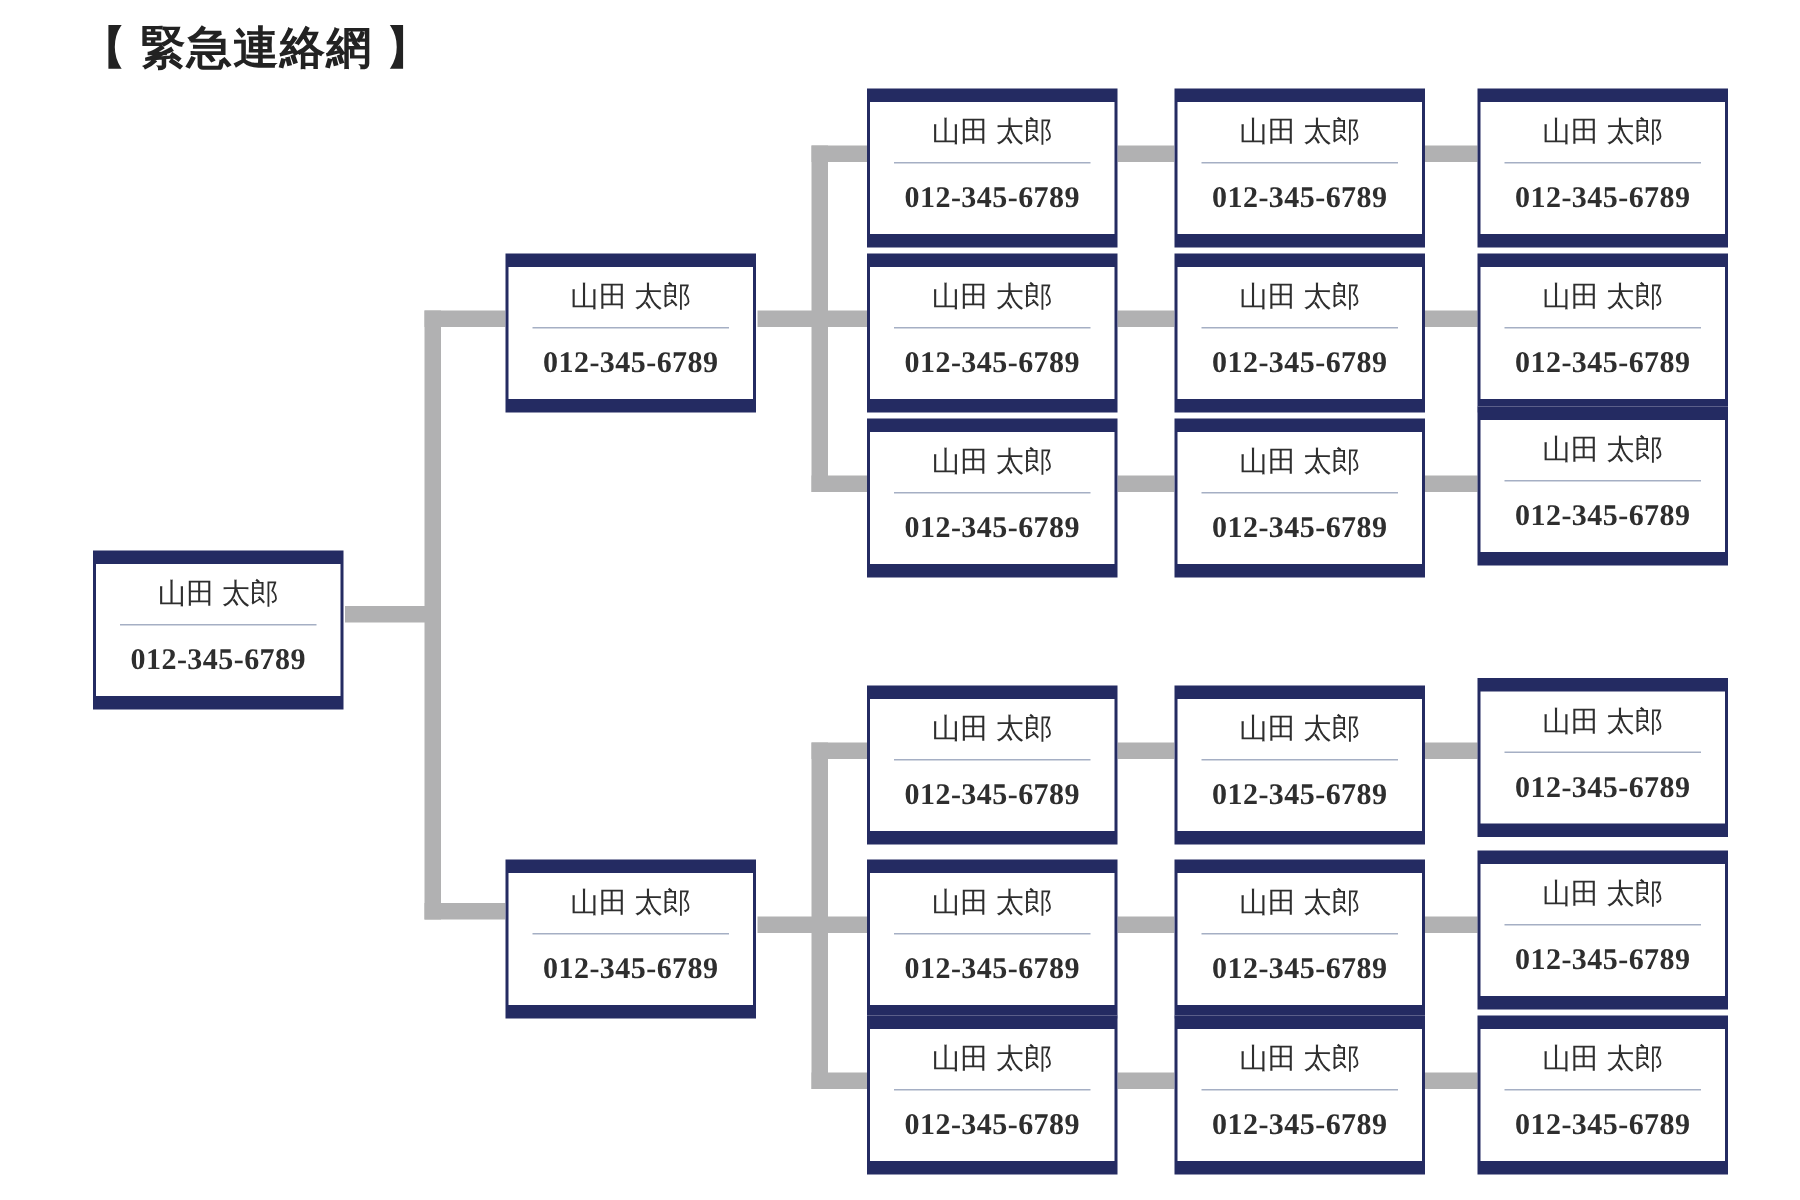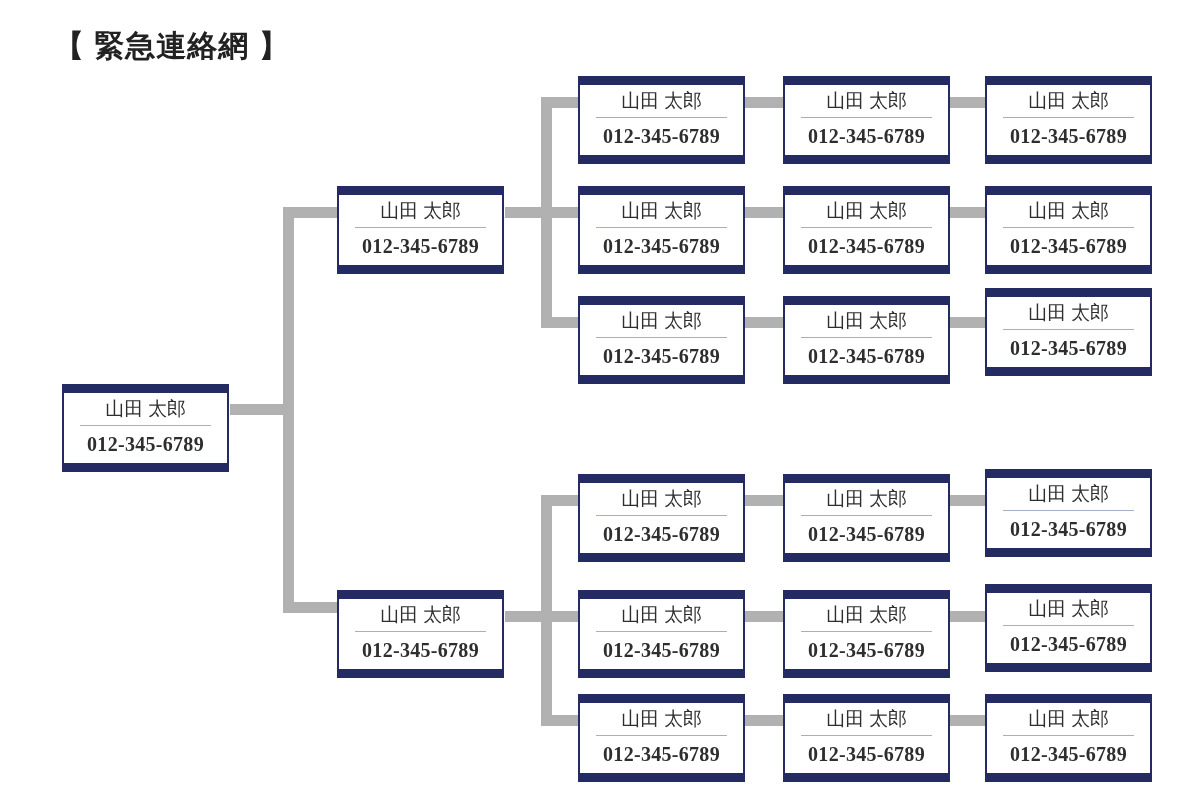--- a/index.html
+++ b/index.html
@@ -11,32 +11,32 @@
   }
   html,body{margin:0;padding:0;background:#ffffff;}
   .stage{
     position:relative;
     width:1200px;height:800px;
     background:#ffffff;
     overflow:hidden;
     font-family:"Liberation Sans",sans-serif;
   }
   .diagram-title{
-    position:absolute;left:54px;top:26px;
-    font-family:Liberation Sans, sans-serif;
+    position:absolute;left:54px;top:12px;
+    font-family:Liberation Serif, serif;
     font-size:30px;font-weight:700;color:var(--title-ink);
     letter-spacing:1px;white-space:nowrap;
   }
   .conn{position:absolute;background:var(--conn);}
   .card{
-    position:absolute;width:167px;height:88px;box-sizing:border-box;
+    position:absolute;width:167px;height:106px;box-sizing:border-box;
     background:#ffffff;
     border:2px solid var(--navy);
     border-top-width:9px;border-bottom-width:9px;
-    display:flex;flex-direction:column;margin-top:17px;
+    display:flex;flex-direction:column;
   }
   .card .name{
     flex:1 1 0;display:flex;align-items:center;justify-content:center;
     font-family:"Liberation Serif","DejaVu Serif",serif;
     font-size:19px;color:var(--ink);white-space:nowrap;
   }
   .card .sep{
     height:0;border-top:1px solid var(--sep);margin:0 16px;
   }
   .card .phone{

